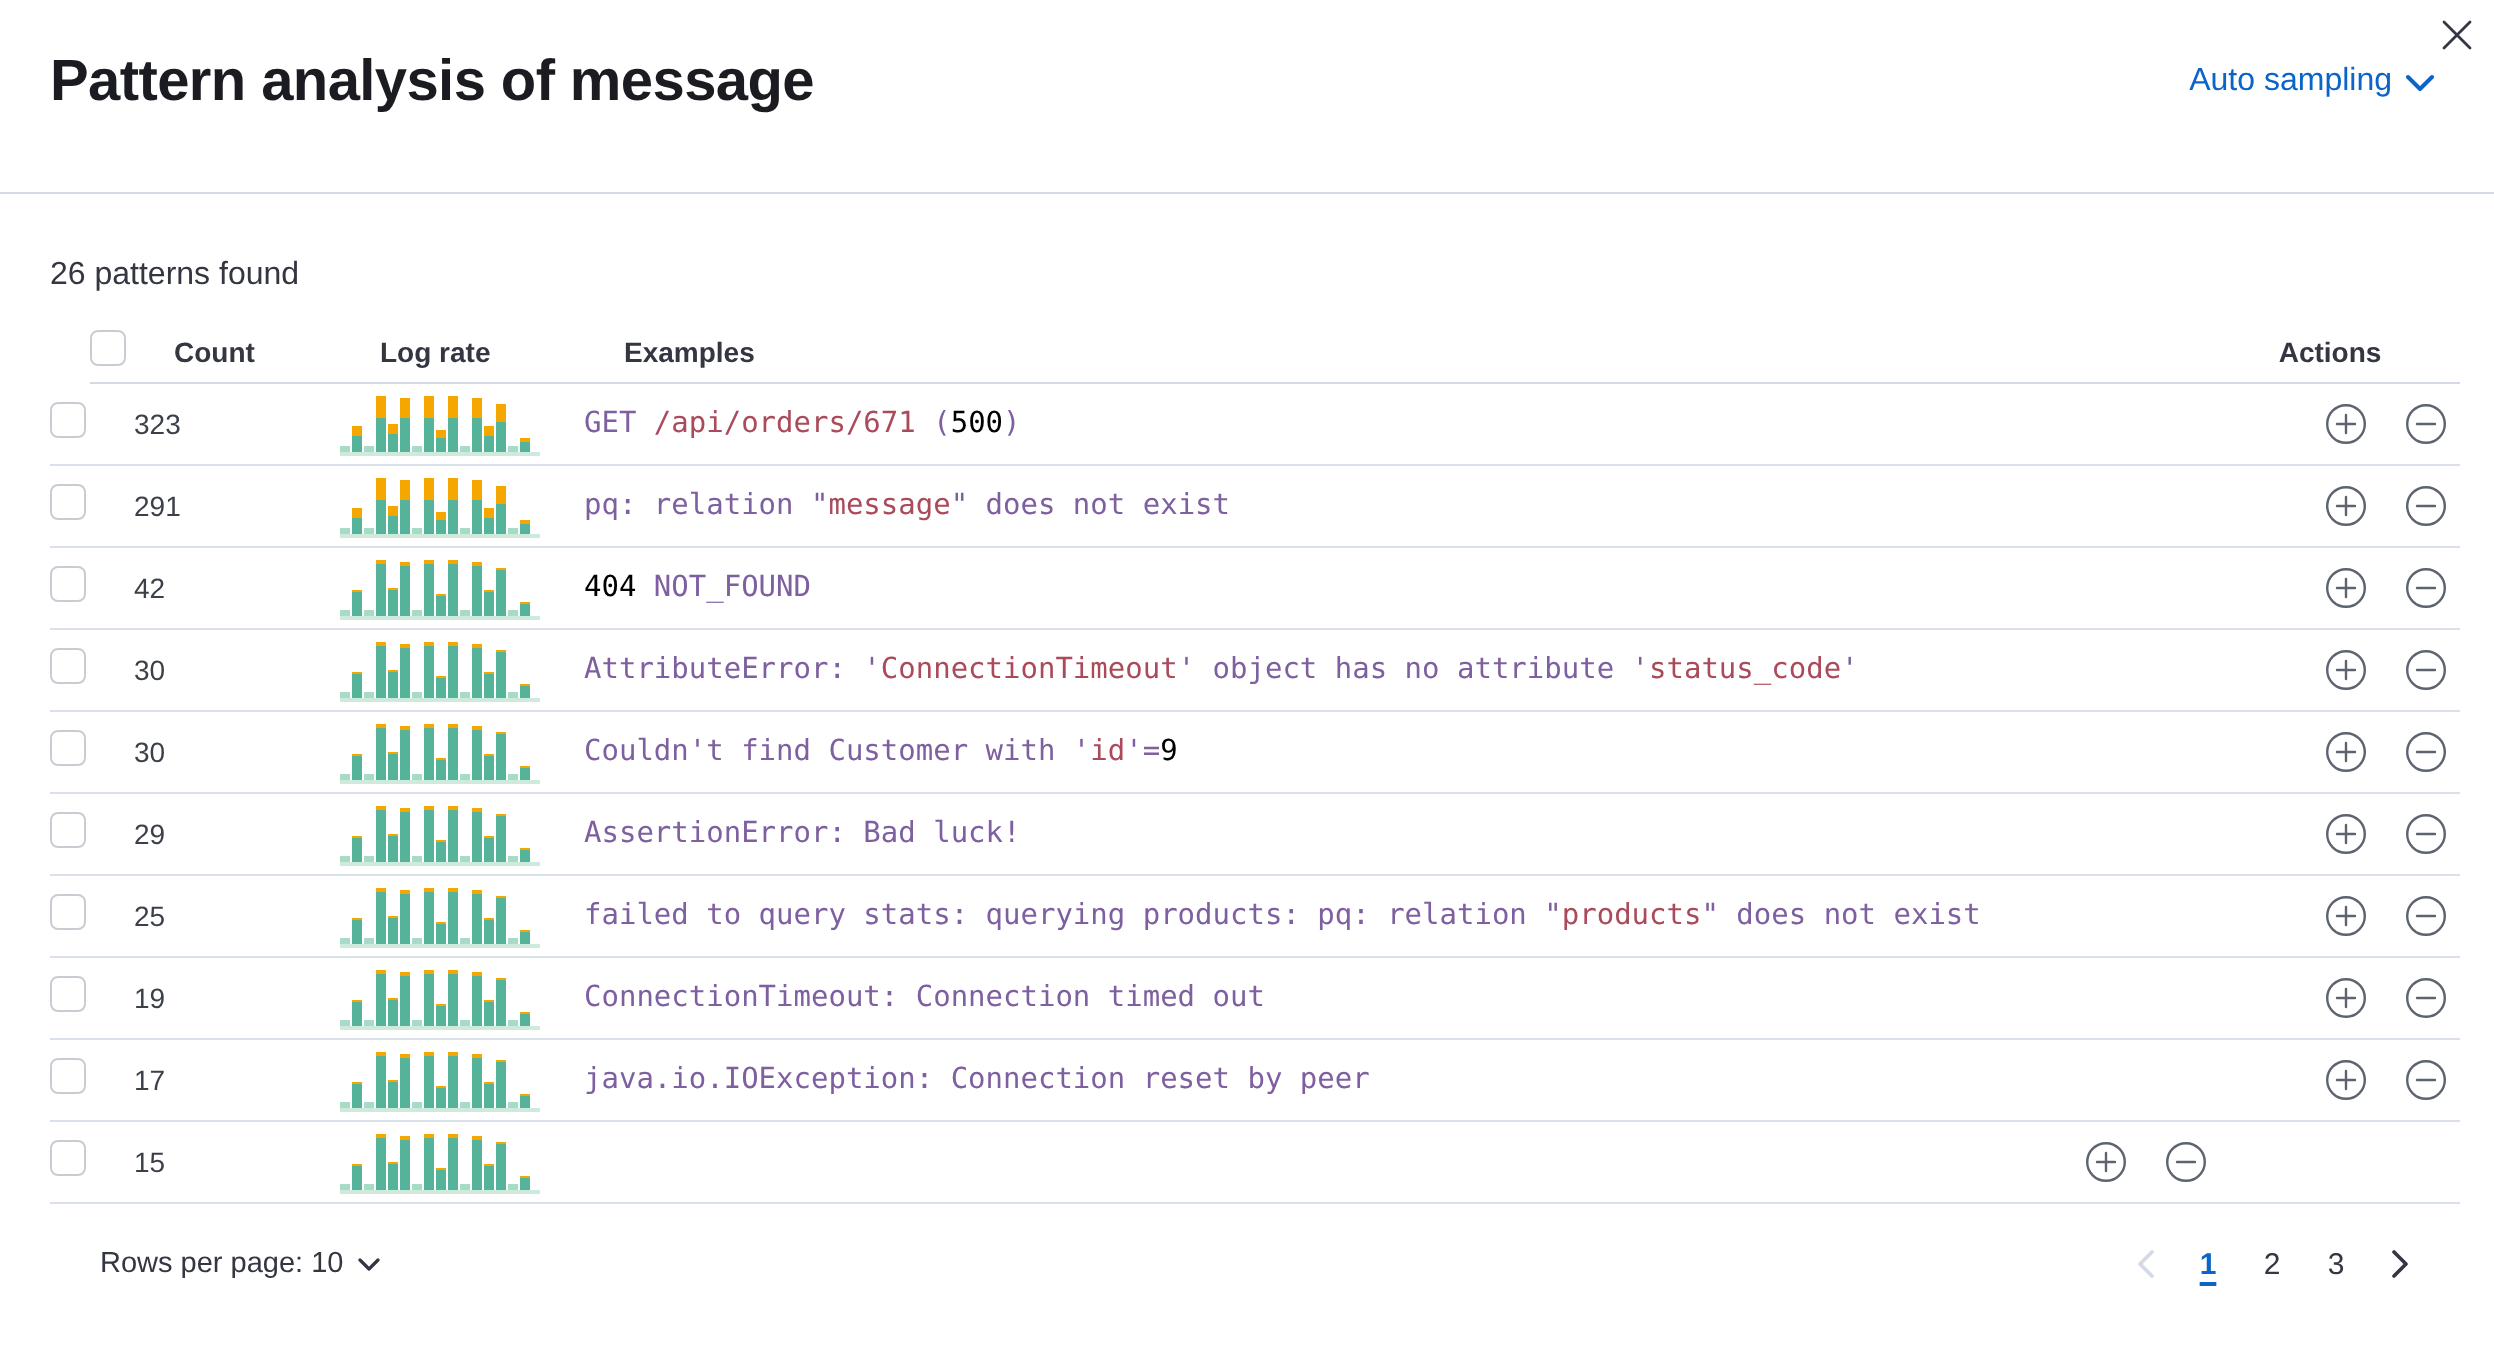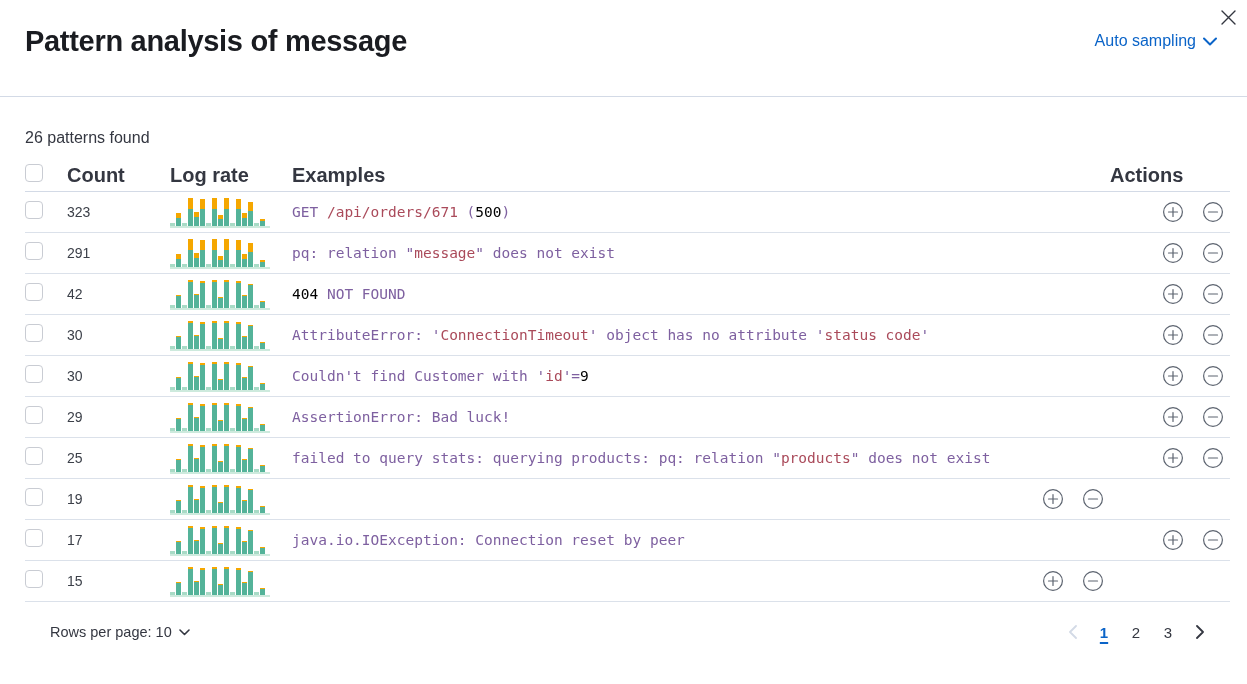--- a/index.html
+++ b/index.html
@@ -57,32 +57,33 @@
   .summary { margin: 32px 0 13px; font-size: 16px; color: #343741; }
   .ptable { width: 100%; }
   .trow {
     display: grid;
     grid-template-columns: 42px 103px 122px 1fr 120px;
     align-items: center;
   }
   .thead-row {
     height: 32px;
     border-bottom: 1px solid #d3dae6;
-    font-size: 20px;
+    font-size: 14px;
     font-weight: 700;
     color: #343741;
+    margin-left: 20px;
   }
   .body-row { height: 41px; border-bottom: 1px solid #dbe1ea; }
   .checkbox {
     width: 18px; height: 18px;
     border: 1px solid #c9ccd3; border-radius: 4px;
     background: #fff; cursor: pointer; display: inline-block;
   }
   .count-cell { font-size: 14px; color: #3c4049; }
-  .actions-head { text-align: left; padding-right: 10px; }
+  .actions-head { text-align: center; padding-right: 10px; }
   
   .spark {
     width: 100px; height: 31px;
     display: flex; align-items: flex-end; gap: 1px;
     border-bottom: 2px solid #cdeadd;
   }
   .spark .bar { width: 5px; display: flex; flex-direction: column; justify-content: flex-end; }
   .spark .seg-o { width: 100%; }
   .spark .seg-g { width: 100%; }
   
@@ -801,20 +802,21 @@
                 </div>
                 <div class="bar">
                   <div class="seg-g" style="height: 3px; background: rgb(168, 219, 198);"></div>
                 </div>
                 <div class="bar">
                   <div class="seg-o" style="height: 1.5px; background: rgb(245, 167, 0);"></div>
                   <div class="seg-g" style="height: 5.5px; background: rgb(84, 179, 153);"></div>
                 </div>
               </div>
             </div>
+            <div class="example-cell"><span class="tk-purple">ConnectionTimeout: Connection timed out</span></div>
             <div class="actions-cell">
               <button class="icon-btn">
                 <svg width="22" height="22" viewBox="0 0 22 22">
                   <circle cx="11" cy="11" r="9.4" fill="none" stroke="currentColor" stroke-width="1.2"></circle>
                   <path d="M6.5 11 h9 M11 6.5 v9" stroke="currentColor" stroke-width="1.2" stroke-linecap="round"></path>
                 </svg>
               </button>
               <button class="icon-btn">
                 <svg width="22" height="22" viewBox="0 0 22 22">
                   <circle cx="11" cy="11" r="9.4" fill="none" stroke="currentColor" stroke-width="1.2"></circle>

